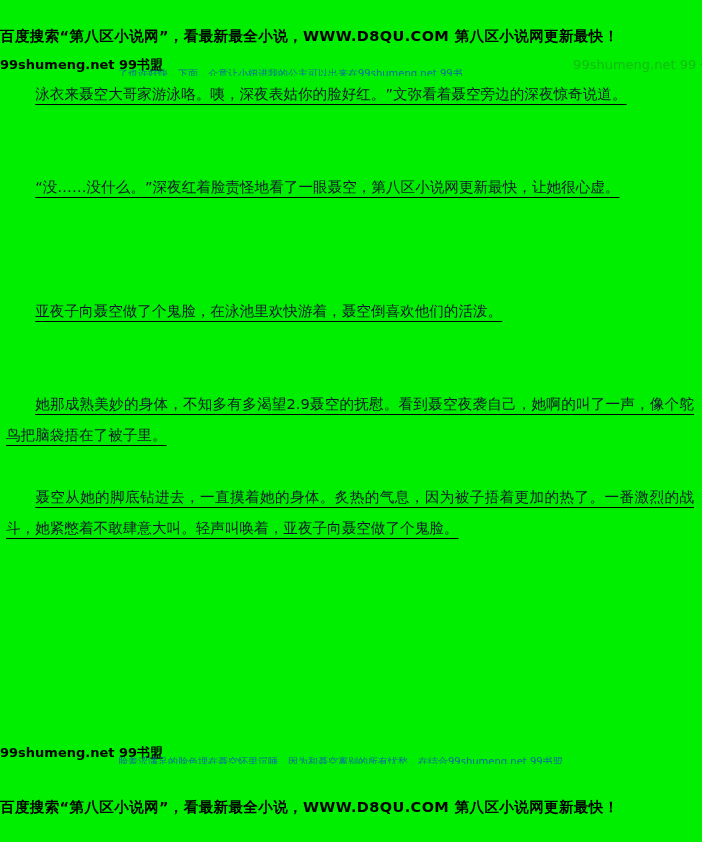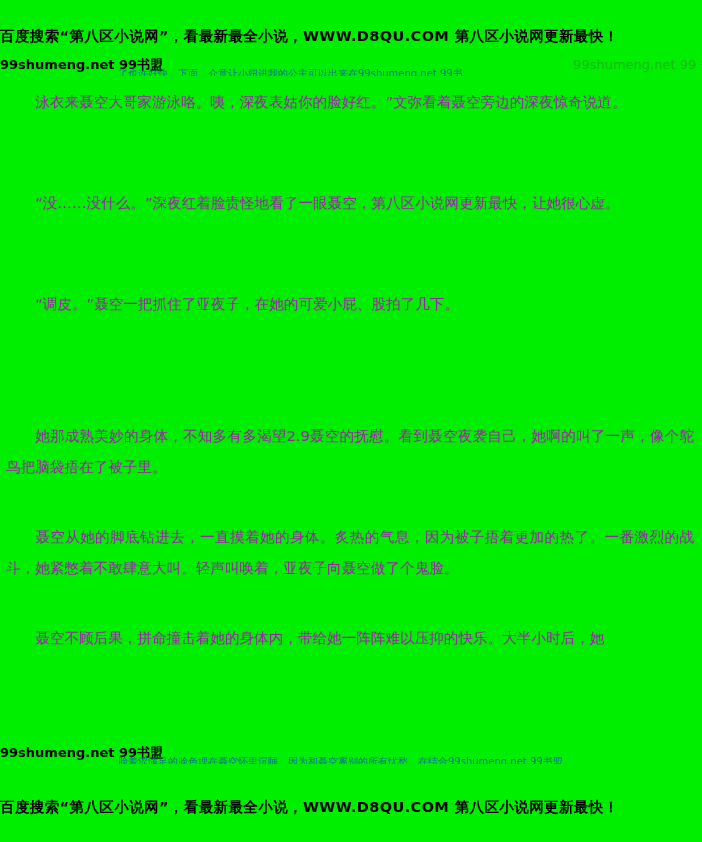--- a/index.html
+++ b/index.html
@@ -82,25 +82,26 @@
     position: absolute;
     left: 0;
     top: 78px;
     width: 702px;
     height: 660px;
   }
   .para {
     font-size: 14.6px;
     line-height: 31px;
     text-indent: 2em;
-    margin: 8px 0 0 0;
+    margin: 0 0 0 0;
     padding: 0 8px 0 6px;
-    color: #a21caf;
+    color: #0f172a;
     text-align: justify;
     text-justify: inter-ideograph;
+    text-decoration: underline;
     text-decoration-color: #000;
     text-underline-offset: 5px;
     text-decoration-thickness: 1px;
     word-break: break-all;
   }
   .spacer {
     height: 31px;
   }
 </style>
 </head>
@@ -116,29 +117,28 @@
     <span class="wm-right">99shumeng.net  99 书m</span>
   </div>
 
   <div class="content">
     <p class="para">泳衣来聂空大哥家游泳咯。咦，深夜表姑你的脸好红。”文弥看着聂空旁边的深夜惊奇说道。</p>
     <div class="spacer"></div>
     <div class="spacer"></div>
     <p class="para">“没……没什么。”深夜红着脸责怪地看了一眼聂空，第八区小说网更新最快，让她很心虚。</p>
     <div class="spacer"></div>
     <div class="spacer"></div>
-    <p class="para">“调皮。”聂空一把抓住了亚夜子，在她的可爱小屁、股拍了几下。</p>
     <div class="spacer"></div>
+    <p class="para">亚夜子向聂空做了个鬼脸，在泳池里欢快游着，聂空倒喜欢他们的活泼。</p>
     <div class="spacer"></div>
     <div class="spacer"></div>
     <p class="para">她那成熟美妙的身体，不知多有多渴望2.9聂空的抚慰。看到聂空夜袭自己，她啊的叫了一声，像个鸵鸟把脑袋捂在了被子里。</p>
     <div class="spacer"></div>
     <p class="para">聂空从她的脚底钻进去，一直摸着她的身体。炙热的气息，因为被子捂着更加的热了。一番激烈的战斗，她紧憋着不敢肆意大叫。轻声叫唤着，亚夜子向聂空做了个鬼脸。</p>
     <div class="spacer"></div>
-    <p class="para">聂空不顾后果，拼命撞击着她的身体内，带给她一阵阵难以压抑的快乐。大半小时后，她</p>
   </div>
 
   <div class="watermark-row wm-bottom">
     <span class="wm-left">99shumeng.net  99书盟</span>
     <span class="wm-mid">脸羞涩满足的脸色埋在聂空怀里沉睡。因为和聂空离别的所有忧愁，在结合99shumeng.net  99书盟</span>
   </div>
 
   <div class="promo promo-bottom">百度搜索“第八区小说网”，看最新最全小说，WWW.D8QU.COM  第八区小说网更新最快！</div>
 
 </div>

